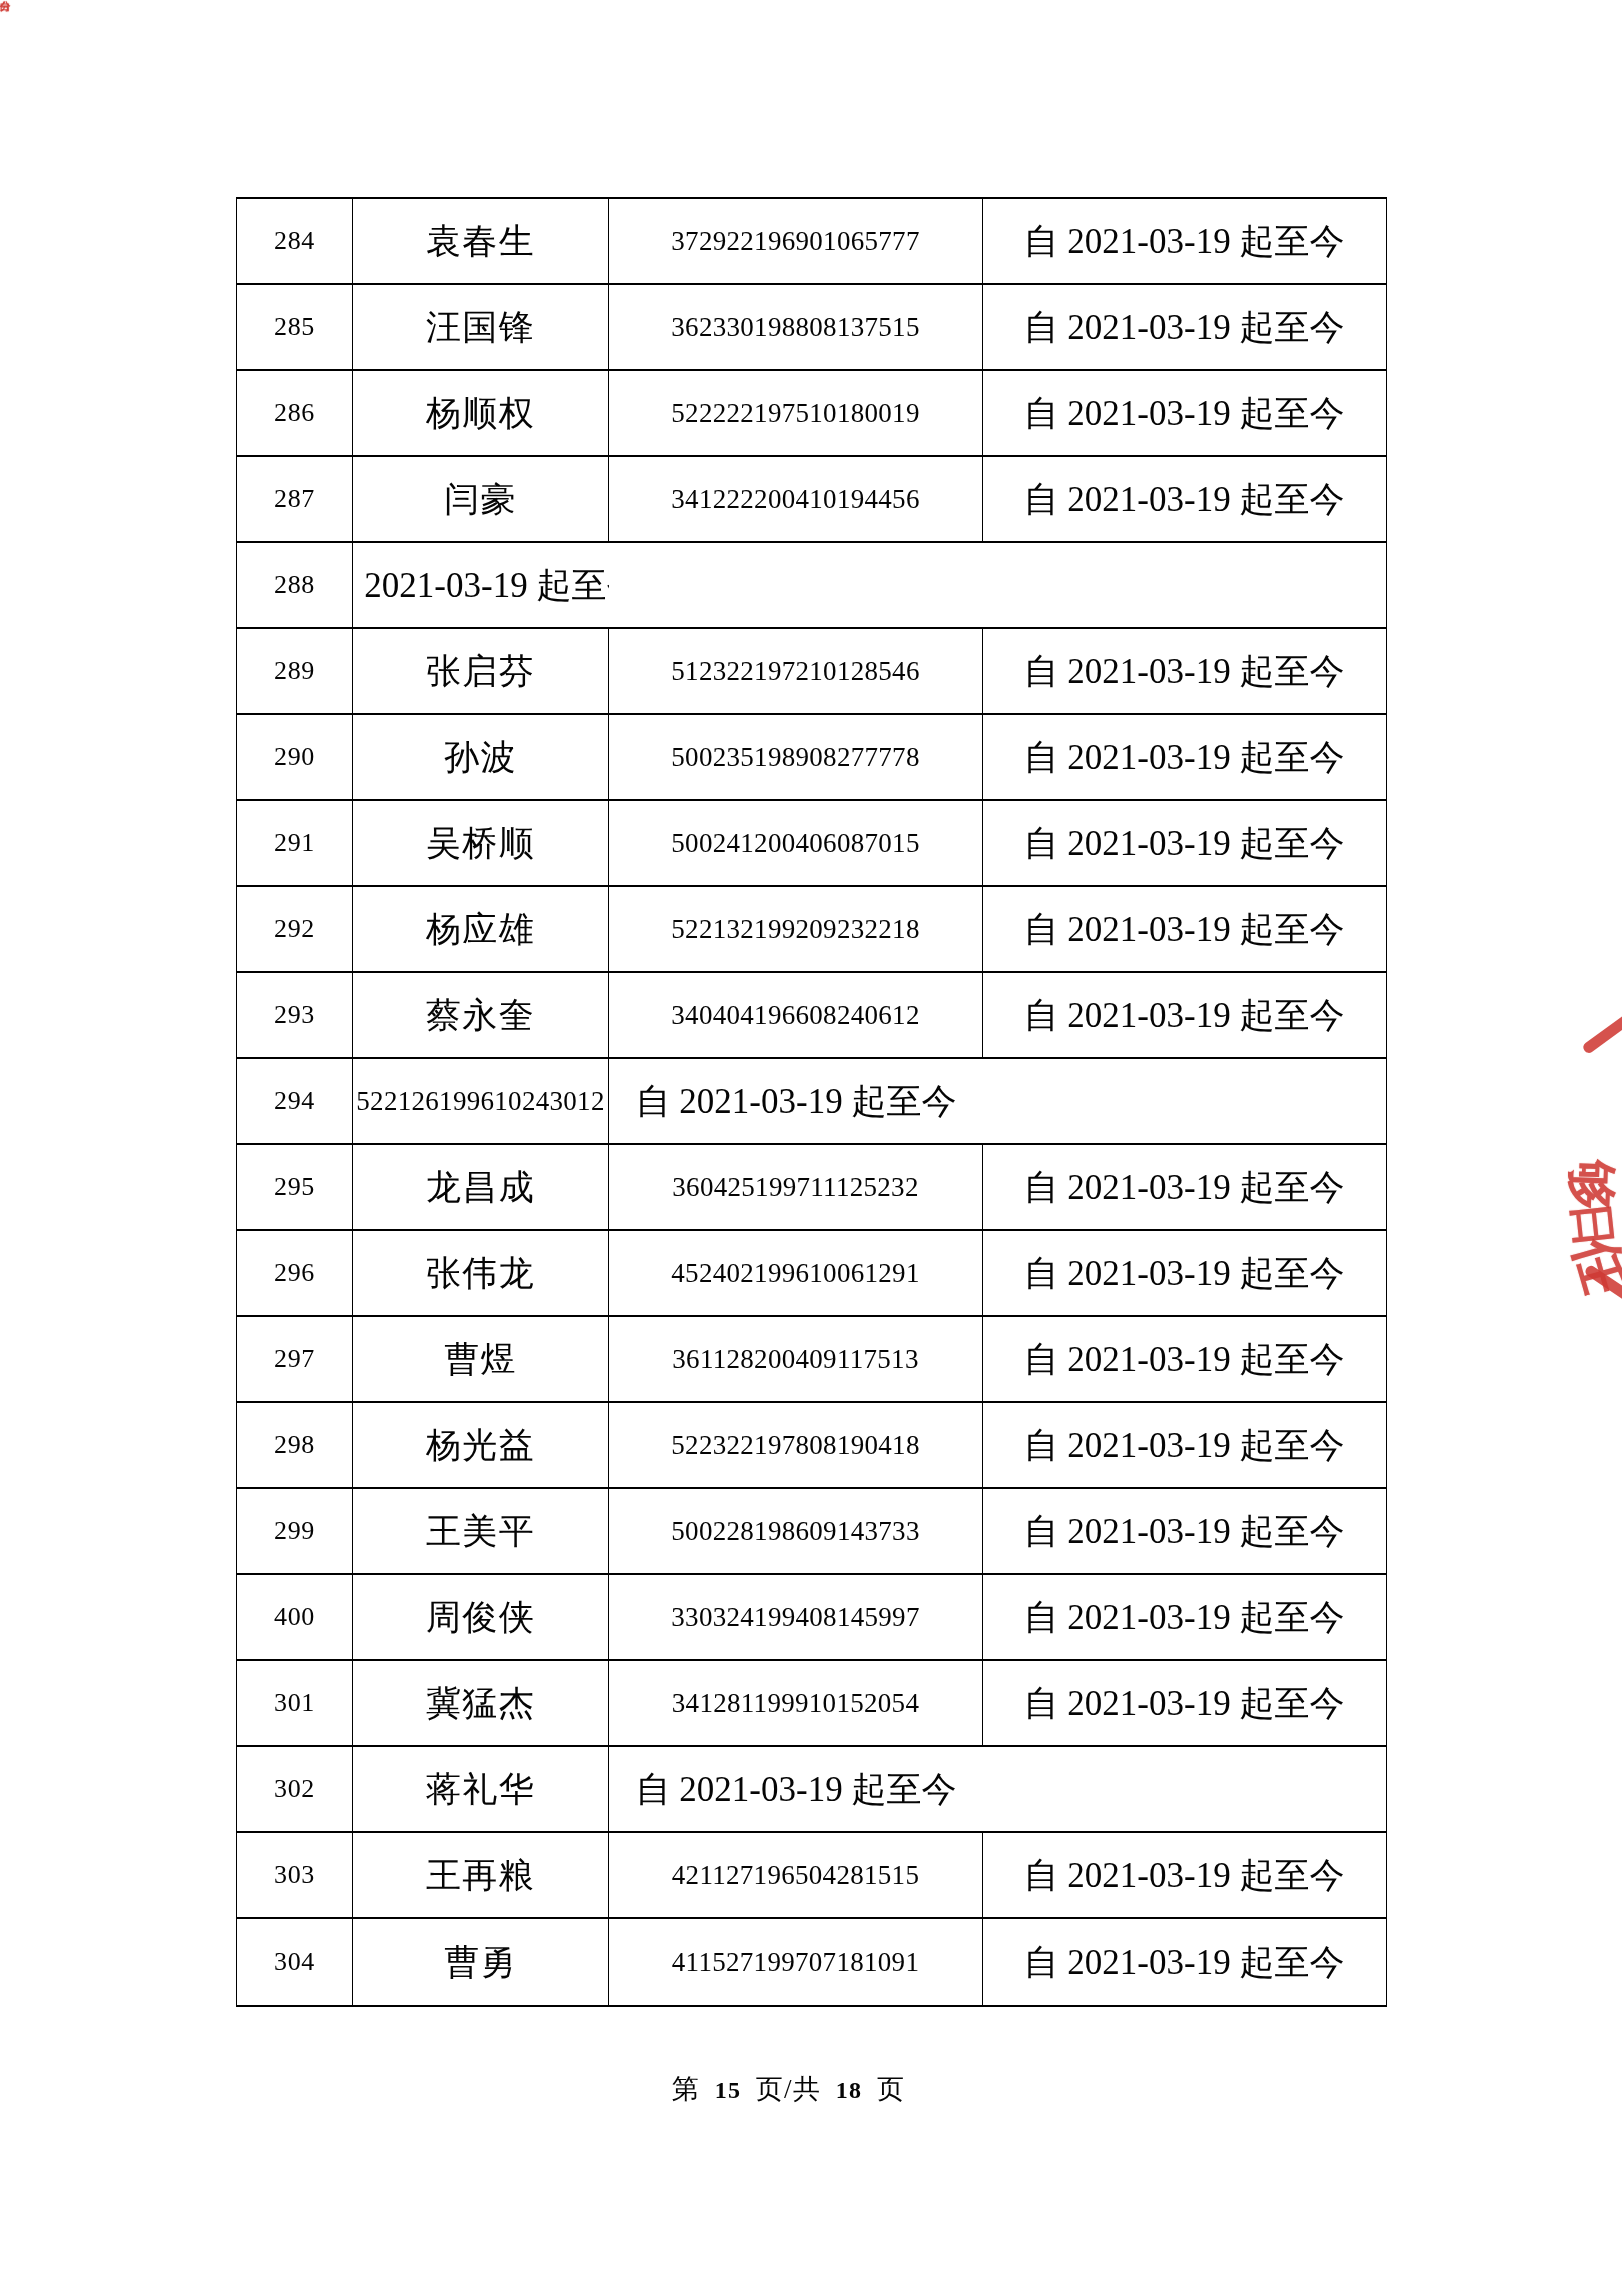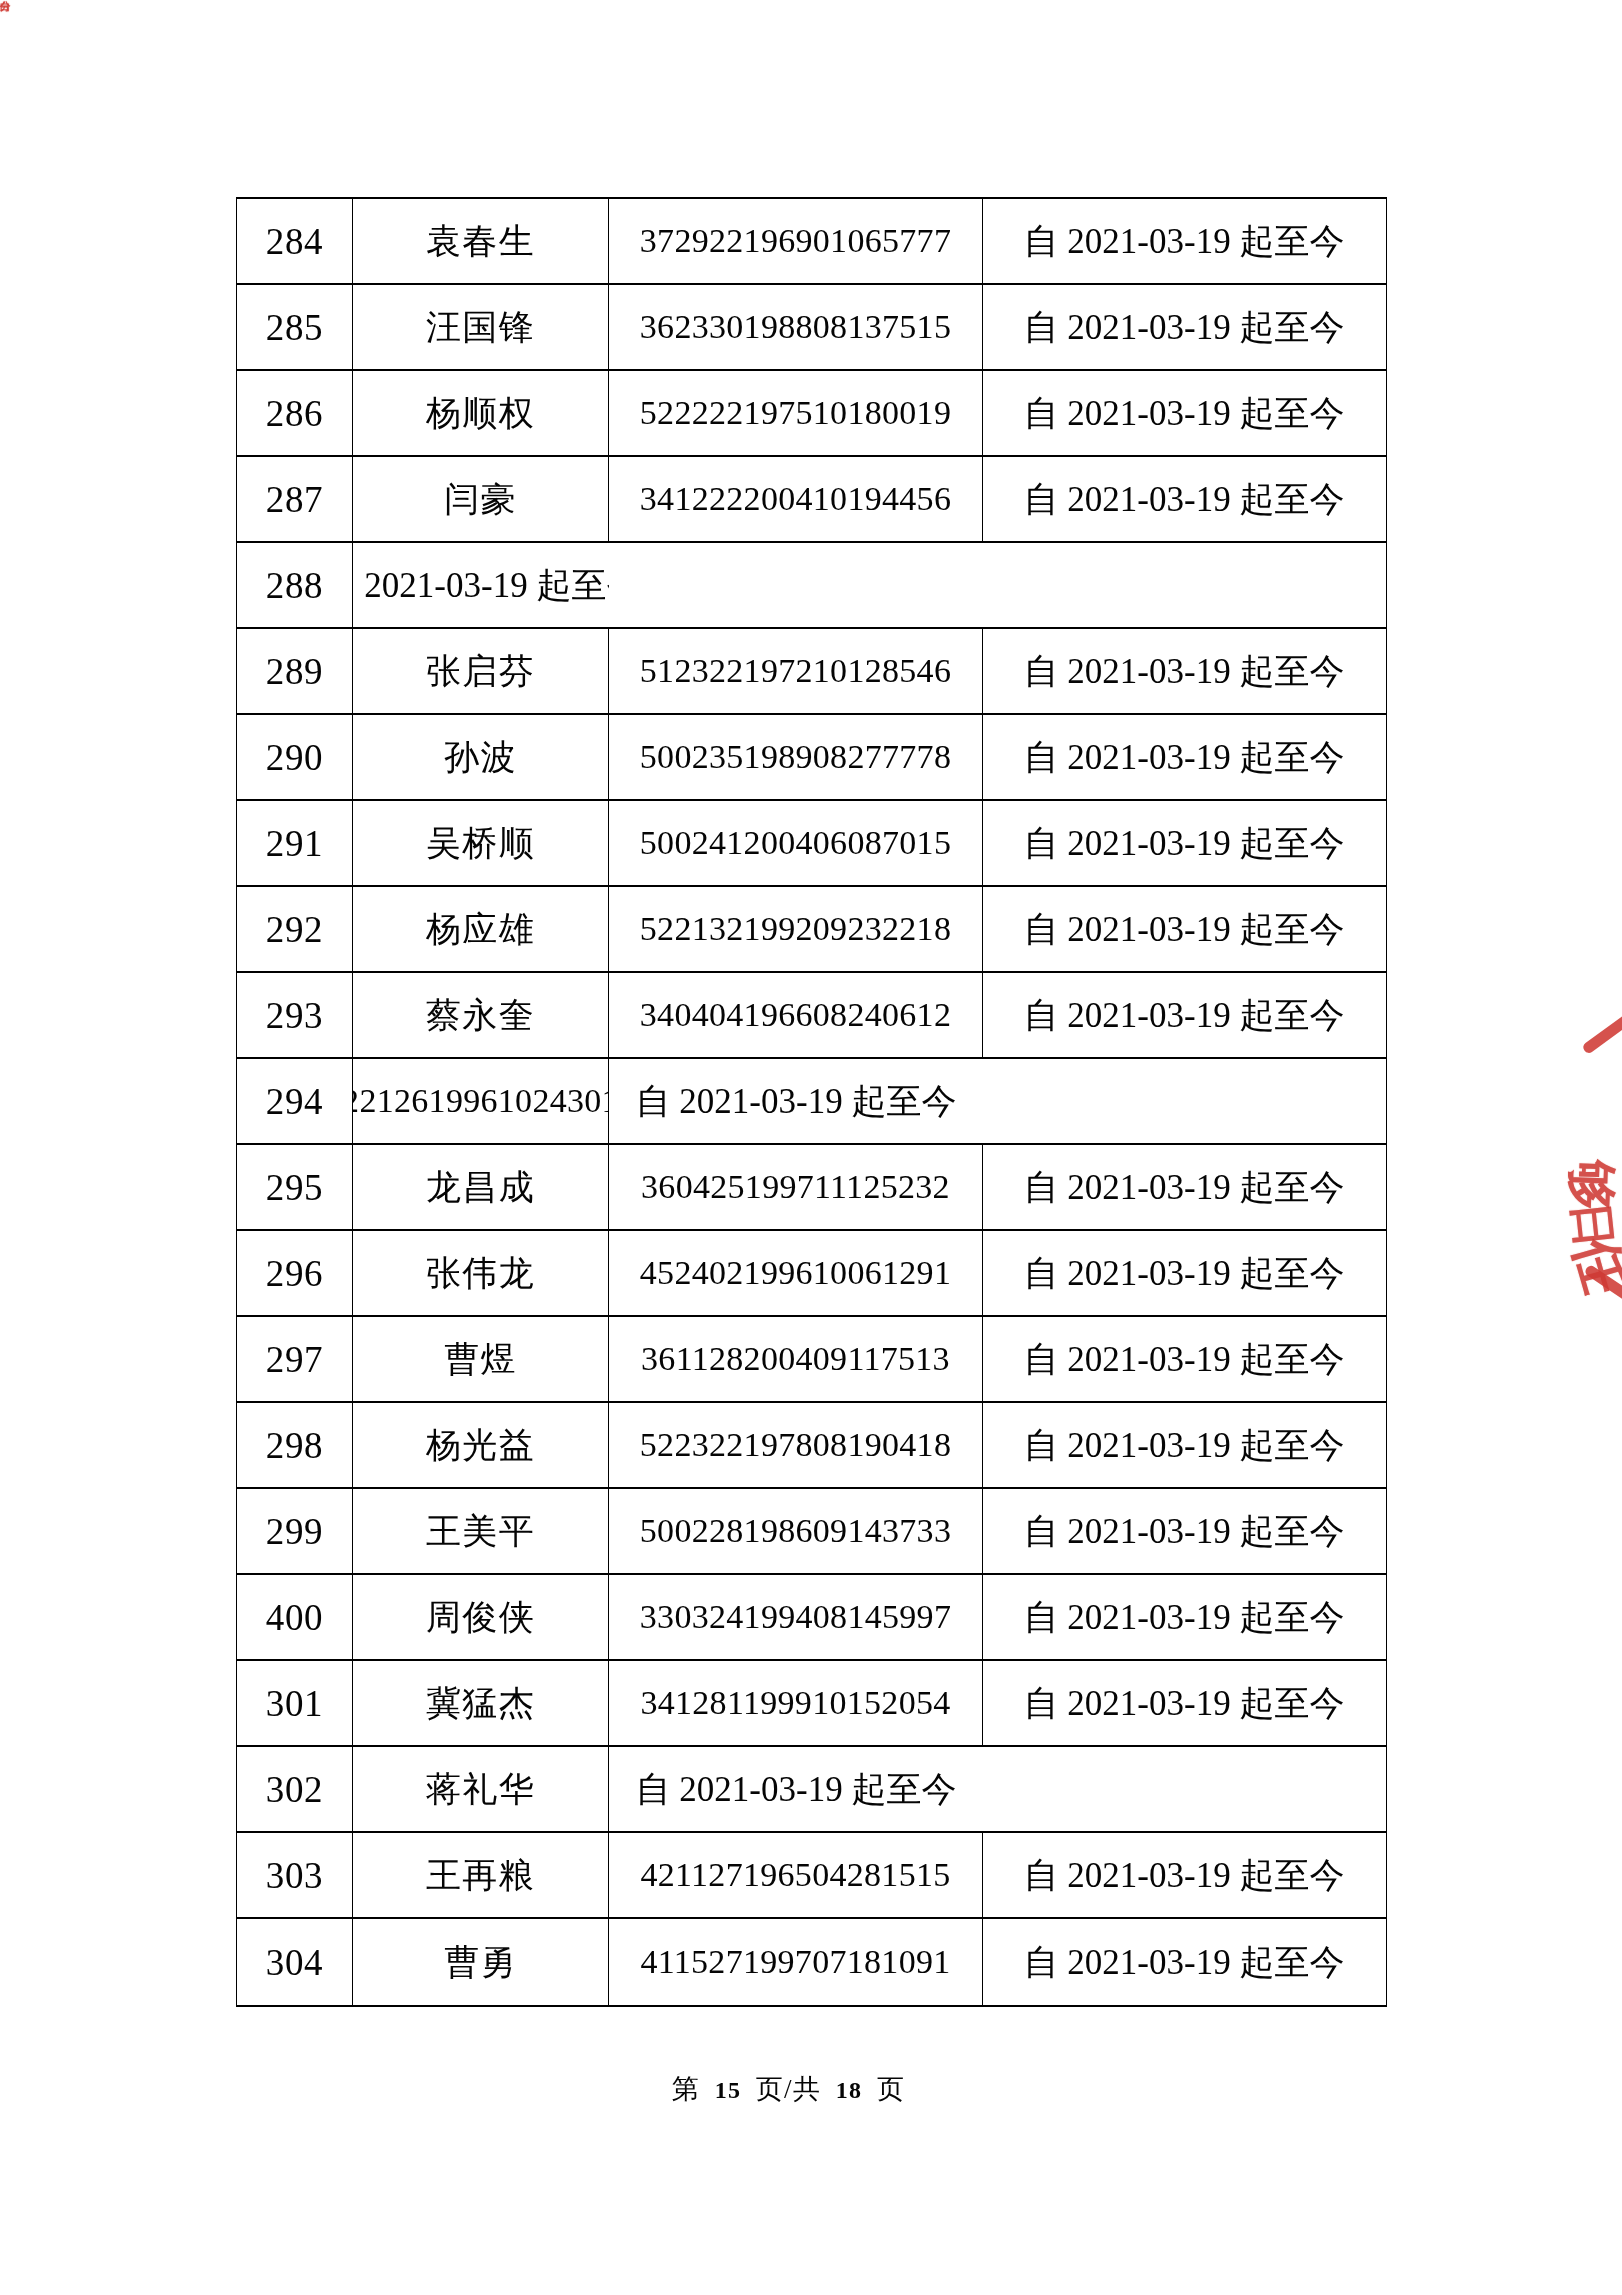--- a/index.html
+++ b/index.html
@@ -33,23 +33,23 @@
   .td{
     display:flex;
     align-items:center;
     justify-content:center;
     box-sizing:border-box;
     border-right:1.3px solid #000;
     overflow:hidden;
     white-space:nowrap;
   }
   .td:last-child{border-right:none;}
-  .cell-no{font-size:37px;letter-spacing:0.7px;}
+  .cell-no{font-size:26px;letter-spacing:0.7px;}
   .cell-name{font-size:35px;letter-spacing:1.3px;}
-  .cell-id{font-size:34px;letter-spacing:0.3px;}
+  .cell-id{font-size:27px;letter-spacing:0.3px;}
   .cell-period{font-size:35px;}
   
   .page-footer{
     position:absolute;
     left:0;right:46px;
     top:2071px;
     text-align:center;
     font-size:27px;
     letter-spacing:1.3px;
   }

